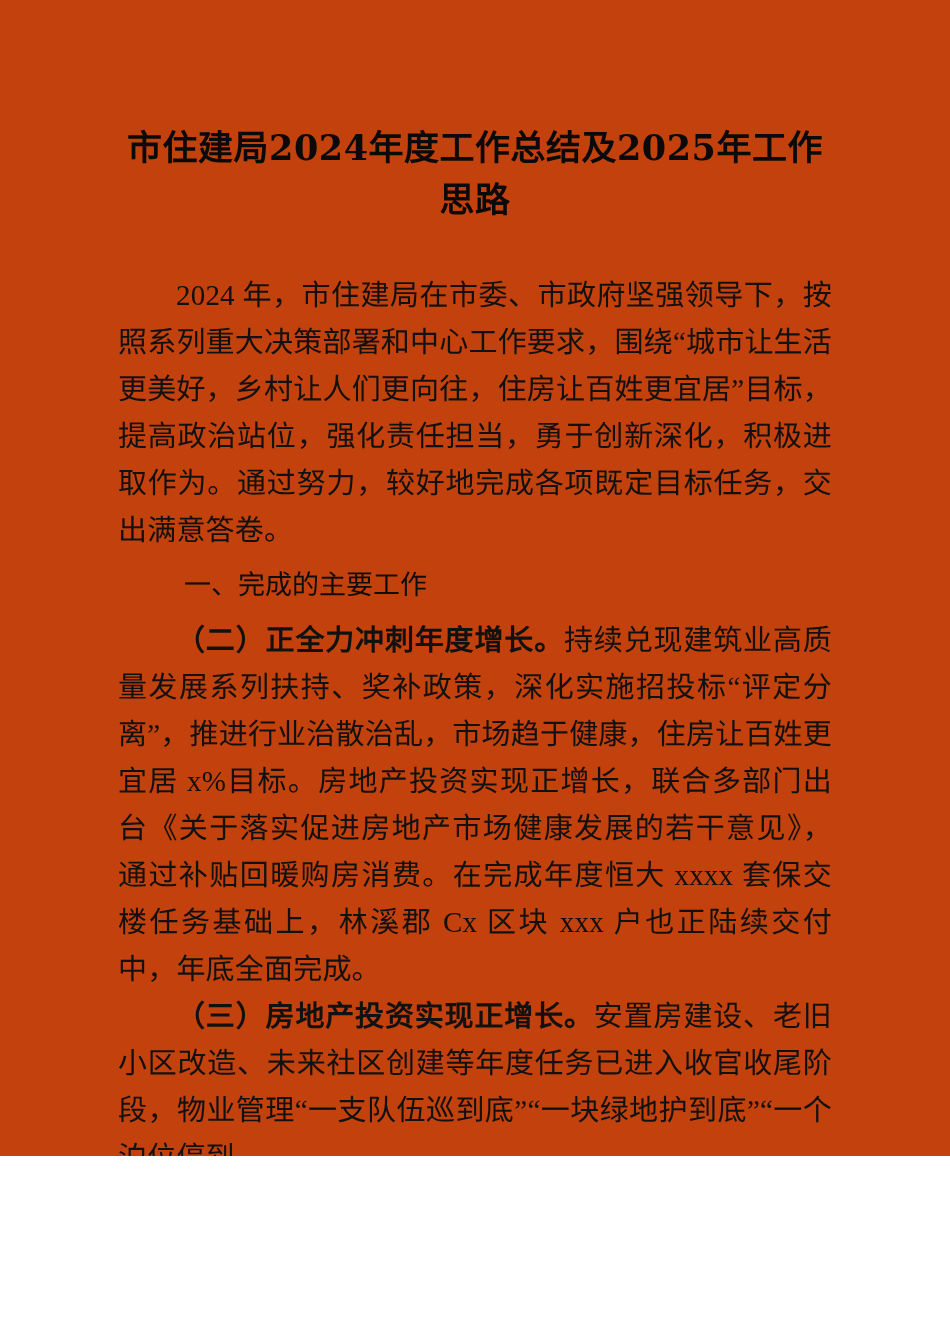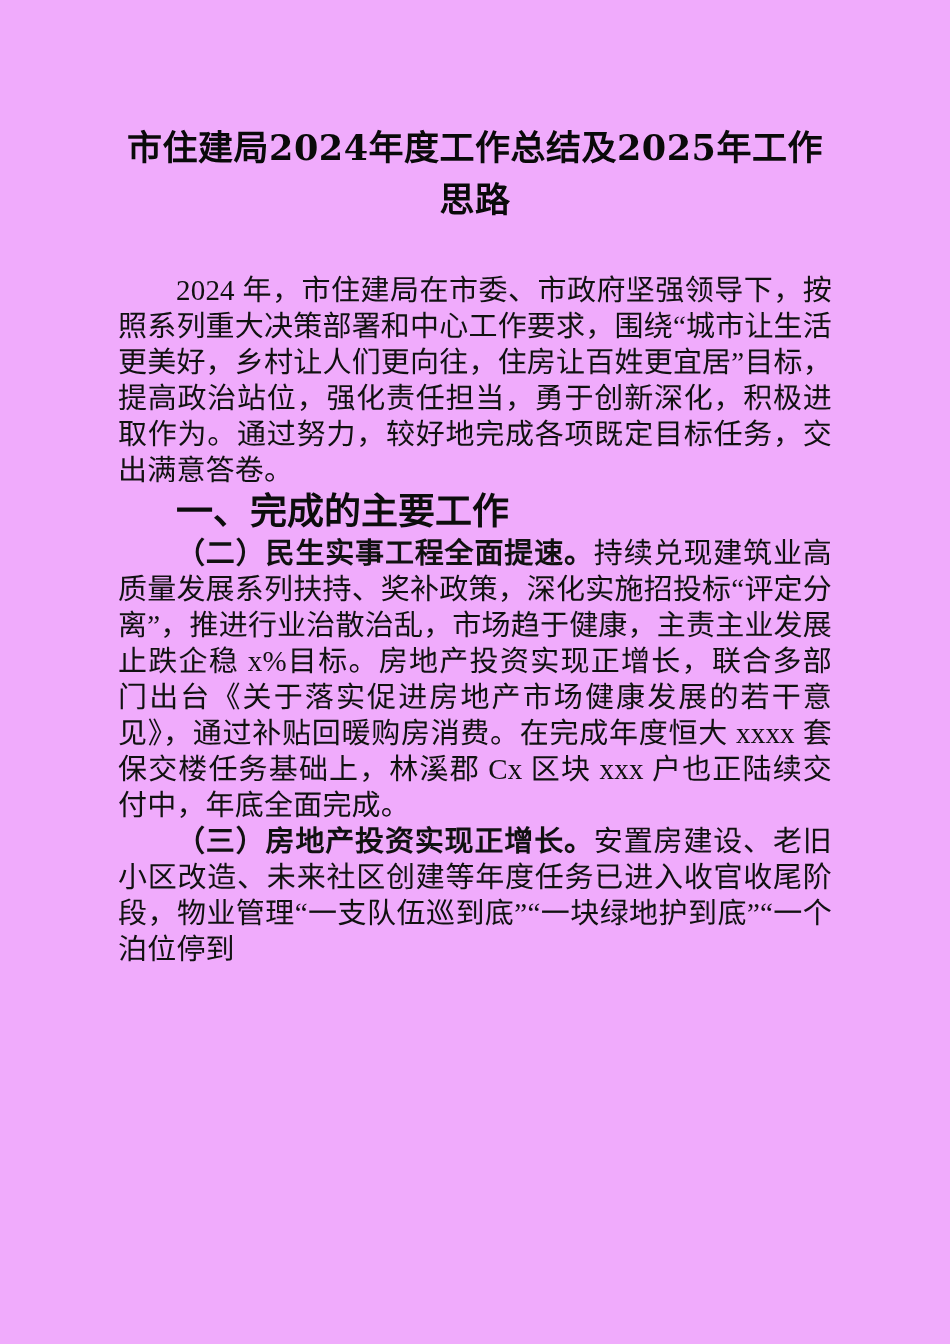--- a/index.html
+++ b/index.html
@@ -5,22 +5,22 @@
 <style>
   html, body {
     margin: 0;
     padding: 0;
     background: #ffffff;
   }
 
   .page {
     position: relative;
     width: 950px;
-    height: 1344px;
-    background: #f0abfc;
+    height: 1156px;
+    background: #c2410c;
     overflow: hidden;
     box-sizing: border-box;
   }
 
   .content {
     position: absolute;
     left: 118px;
     top: 0;
     width: 714px;
   }
@@ -41,43 +41,43 @@
 
   
   .body-block {
     margin: 0;
     padding: 0;
   }
 
   .para {
     font-family: "Liberation Serif", "DejaVu Serif", serif;
     font-size: 29px;
-    line-height: 36px;
+    line-height: 47px;
     color: #111111;
     text-align: justify;
     text-justify: inter-ideograph;
     margin: 0;
     text-indent: 58px;
     word-break: break-all;
     letter-spacing: 0.2px;
   }
 
   .para .lead {
     font-weight: bold;
   }
 
   
   .section-heading {
     font-family: "Liberation Sans", "DejaVu Sans", sans-serif;
-    font-size: 37px;
+    font-size: 27px;
     line-height: 47px;
     color: #0d0d0d;
-    margin: 0;
+    margin: 8px;
     text-indent: 58px;
-    font-weight: 700;
+    font-weight: 400;
     word-break: break-all;
   }
 
   
   .first-para {
     margin-top: 46px;
   }
 </style>
 </head>
 <body>
@@ -87,19 +87,19 @@
 
     <h1 class="doc-title">市住建局2024年度工作总结及2025年工作思路</h1>
 
     <div class="body-block">
 
       <p class="para first-para">2024 年，市住建局在市委、市政府坚强领导下，按照系列重大决策部署和中心工作要求，围绕“城市让生活更美好，乡村让人们更向往，住房让百姓更宜居”目标，提高政治站位，强化责任担当，勇于创新深化，积极进取作为。通过努力，较好地完成各项既定目标任务，交出满意答卷。</p>
 
       <p class="section-heading">一、完成的主要工作</p>
 
 
-      <p class="para"><span class="lead">（二）民生实事工程全面提速。</span><span>持续兑现建筑业高质量发展系列扶持、奖补政策，深化实施招投标“评定分离”，推进行业治散治乱，市场趋于健康，主责主业发展止跌企稳 x%目标。房地产投资实现正增长，联合多部门出台《关于落实促进房地产市场健康发展的若干意见》，通过补贴回暖购房消费。在完成年度恒大 xxxx 套保交楼任务基础上，林溪郡 Cx 区块 xxx 户也正陆续交付中，年底全面完成。</span></p>
+      <p class="para"><span class="lead">（二）正全力冲刺年度增长。</span><span>持续兑现建筑业高质量发展系列扶持、奖补政策，深化实施招投标“评定分离”，推进行业治散治乱，市场趋于健康，住房让百姓更宜居 x%目标。房地产投资实现正增长，联合多部门出台《关于落实促进房地产市场健康发展的若干意见》，通过补贴回暖购房消费。在完成年度恒大 xxxx 套保交楼任务基础上，林溪郡 Cx 区块 xxx 户也正陆续交付中，年底全面完成。</span></p>
 
       <p class="para"><span class="lead">（三）房地产投资实现正增长。</span><span>安置房建设、老旧小区改造、未来社区创建等年度任务已进入收官收尾阶段，物业管理“一支队伍巡到底”“一块绿地护到底”“一个泊位停到</span></p>
 
     </div>
   </div>
 </div>
 
 </body></html>

